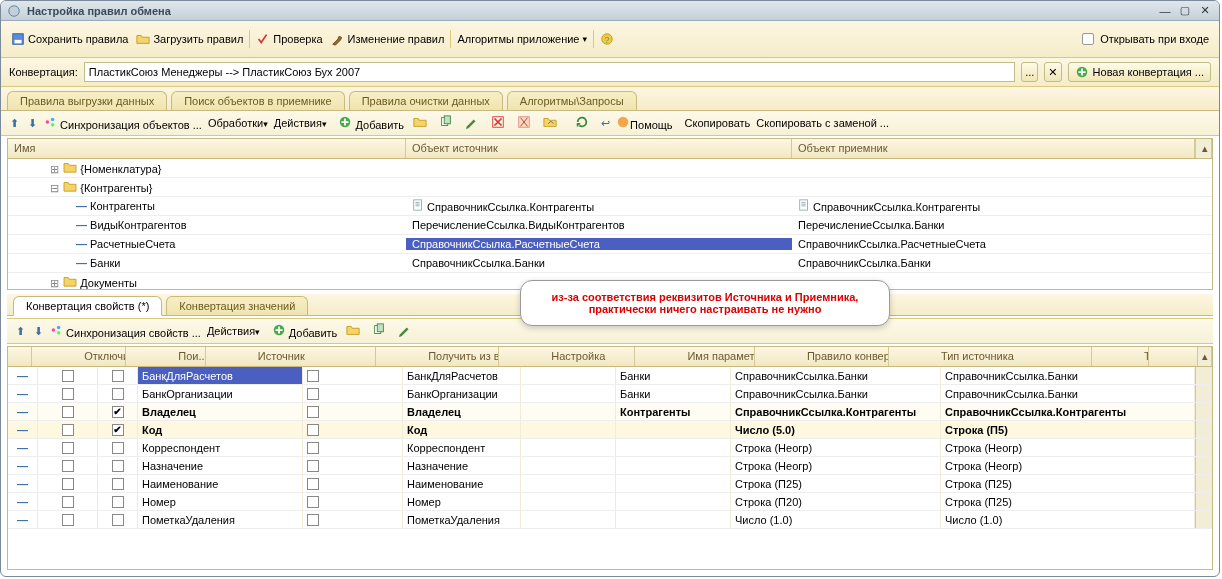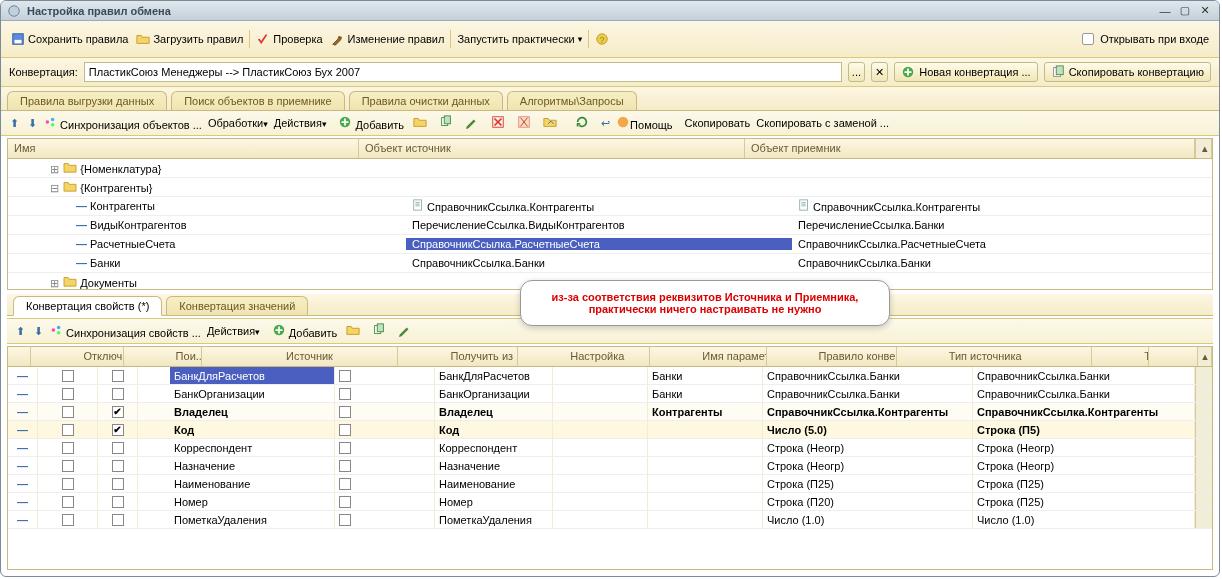--- a/index.html
+++ b/index.html
@@ -151,21 +151,21 @@
   .g2head { display:flex; background:linear-gradient(#fdf6e3,#f1e8c2); border-bottom:1px solid #c8b980;gap:48px;}
   .g2head > div { padding:3px 4px; border-right:1px solid #d5c99a; color:#6b5a30; overflow:hidden; white-space:nowrap;}
   .g2row { display:flex; border-bottom:1px solid #eee; height:18px; align-items:center;}
   .g2row > div { padding:0 4px; border-right:1px solid #f0ecd8; overflow:hidden; white-space:nowrap; height:100%; display:flex; align-items:center;}
   .g2row.bold { font-weight:bold; background:#fffdf3;}
   .g2row.bold2 { font-weight:bold; background:#fff8e0;}
   .g2row .sel2 { background:#4a5fbf; color:#fff;}
   .minuscell { width:30px; justify-content:center; color:#3a6fa8;}
   .chkcell { width:60px; justify-content:center;}
   .chkcell2 { width:40px; justify-content:center;}
-  .srccol { width:165px;margin-left:32px;}
+  .srccol { width:165px;}
   .getcol { width:100px;}
   .rcvcol { width:118px;}
   .pnmcol { width:95px;}
   .rulecol { width:115px;}
   .tsrccol { width:210px;}
   .trcvcol { flex:1;}
   .checkbox {
     width:12px; height:12px; border:1px solid #888; background:#fff; display:inline-flex; justify-content:center; align-items:center; font-size:10px; line-height:10px;
   }
   .checkbox.checked::after { content:"✔"; color:#000;}
@@ -224,21 +224,21 @@
       <span>Проверка</span>
     </span>
     <span class="tbtn">
       <svg class="ico-svg" viewBox="0 0 16 16">
           <path d="M2 14l6-6 1-3 3 1-1 3-6 6z" fill="#9a6a2a" stroke="#6a4a1a"></path>
         </svg>
       <span>Изменение правил</span>
     </span>
     <span class="sep"></span>
     <span class="tbtn">
-      <span>Запустить практически</span>
+      <span>Алгоритмы приложение</span>
       <span style="font-size:9px">▾</span>
     </span>
     <span class="sep"></span>
     <span class="tbtn">
       <svg class="ico-svg" viewBox="0 0 16 16">
           <circle cx="8" cy="8" r="6" fill="#f4c64a" stroke="#c49a1a"></circle>
           <text x="8" y="12" text-anchor="middle" font-size="10" fill="#5a3">?</text>
         </svg>
     </span>
     <span class="spacer"></span>
@@ -252,27 +252,20 @@
     <span>Конвертация:</span>
     <input value="ПластикСоюз Менеджеры --&gt; ПластикСоюз Бух 2007" style="">
     <span class="roundbtn" style="padding:0 3px">...</span>
     <span class="roundbtn" style="padding:0 3px">✕</span>
     <span class="roundbtn">
       <svg class="ico-svg" viewBox="0 0 16 16">
           <circle cx="8" cy="8" r="6" fill="#4aaa4a"></circle>
           <path d="M8 4v8M4 8h8" stroke="#fff" stroke-width="2"></path>
         </svg>
       <span>Новая конвертация ...</span>
-    </span>
-    <span class="roundbtn">
-      <svg class="ico-svg" viewBox="0 0 16 16">
-          <rect x="3" y="3" width="8" height="10" fill="#fff" stroke="#888"></rect>
-          <rect x="6" y="1" width="8" height="10" fill="#c4e0c4" stroke="#4a8a4a"></rect>
-        </svg>
-      <span>Скопировать конвертацию</span>
     </span>
   </div>
 
   <div class="tabs">
     <div class="tab">Правила выгрузки данных</div>
     <div class="tab">Поиск объектов в приемнике</div>
     <div class="tab">Правила очистки данных</div>
     <div class="tab">Алгоритмы\Запросы</div>
   </div>
 
@@ -328,21 +321,21 @@
     <span class="tbtn"><svg class="ico-svg" viewBox="0 0 16 16">
           <circle cx="8" cy="8" r="6" fill="#f4a64a"></circle>
         </svg><span>Помощь</span></span>
     <span class="sep"></span>
     <span class="tbtn"><span>Скопировать</span></span>
     <span class="tbtn"><span>Скопировать с заменой ...</span></span>
   </div>
 
   <div class="pane" style="flex:none">
     <div class="gridhead">
-      <div style="width:351px">Имя</div>
+      <div style="width:398px">Имя</div>
       <div style="width:386px">Объект источник</div>
       <div style="flex:1">Объект приемник</div>
       <div class="scrl">▴</div>
     </div>
     <div class="treebody" id="treebody">
         <div class="treerow">
           <div style="width:398px"><span class="indent" style="width:36px"></span><span style="color:#888;margin-right:4px">⊞</span><svg width="14" height="12" viewBox="0 0 16 14">
               <path d="M1 3h5l1 2h8v8H1z" fill="#f4d46a" stroke="#c49a1a"></path>
             </svg> <span>{Номенклатура}</span></div>
           <div style="width:386px" class=""></div>

